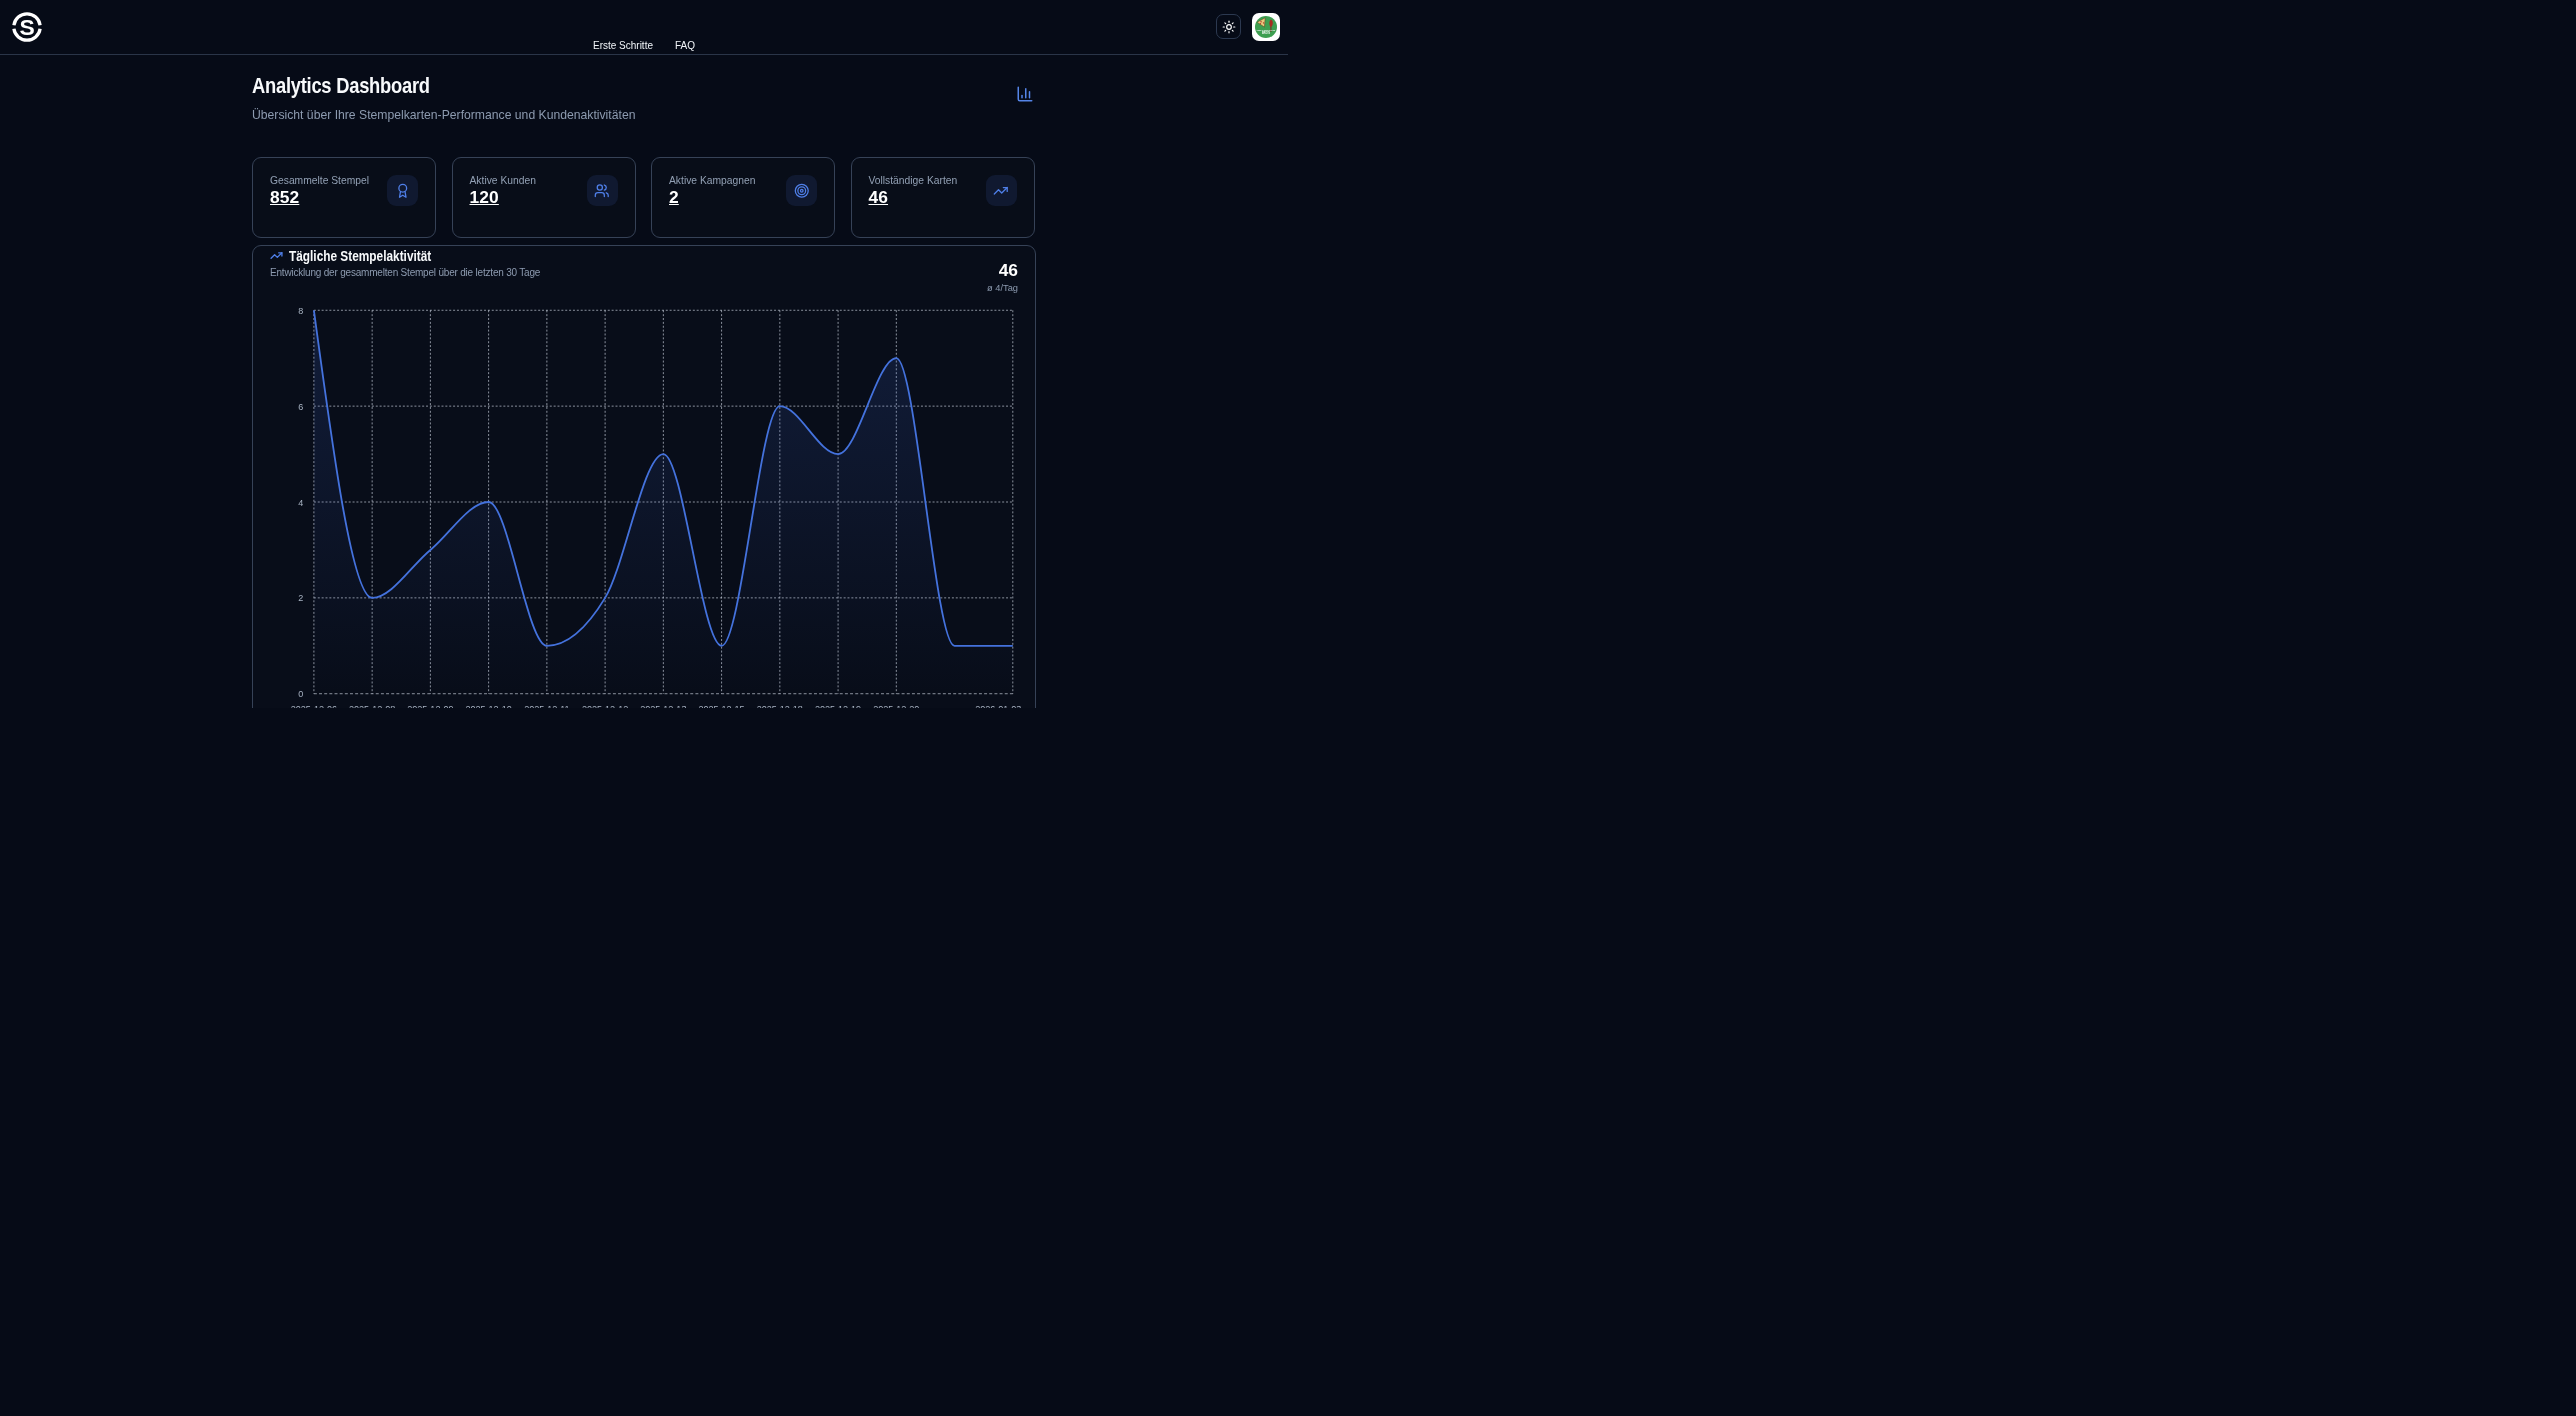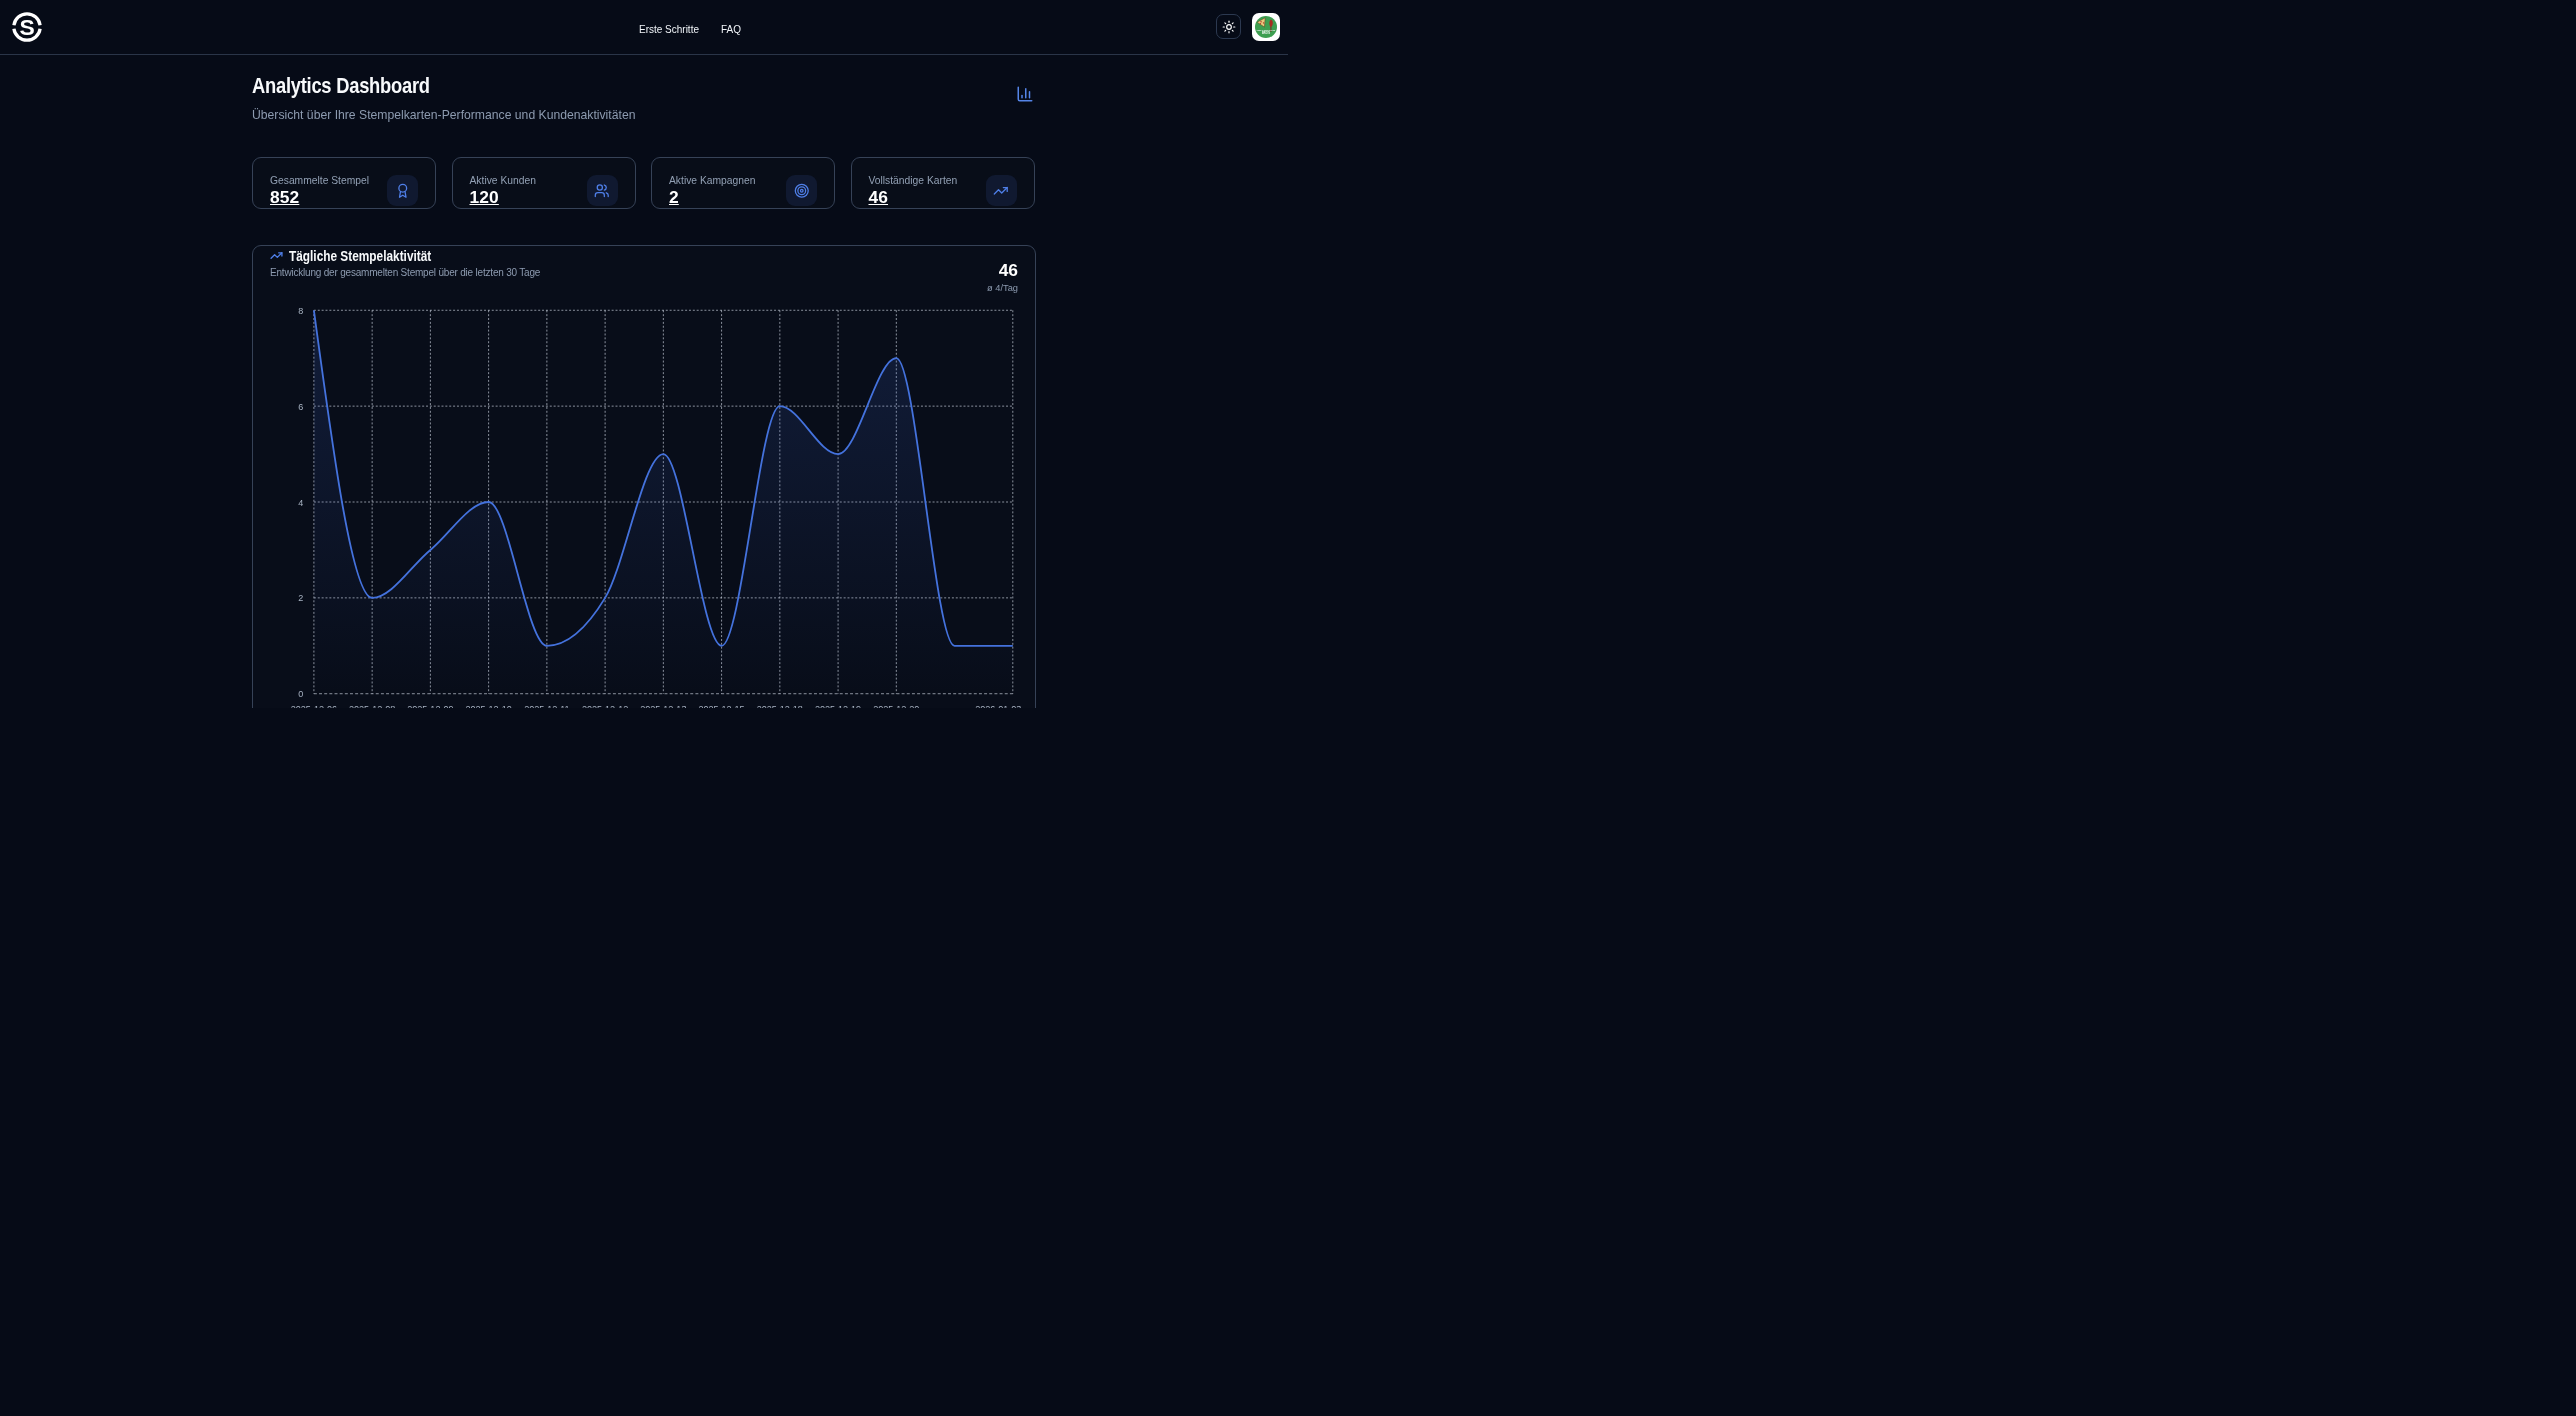--- a/index.html
+++ b/index.html
@@ -11,43 +11,43 @@
     color:#fff;
     position:relative;
   }
   .nav {
     position:absolute; top:0; left:0; width:1288px; height:55px;
     border-bottom:0.6px solid #2a3548;
     background:#060b17;
   }
   .logo { position:absolute; left:12.2px; top:12.2px; width:30px; height:30px; }
   .navlinks {
-    position:absolute; top:0; height:55px; left:0; width:1288px; padding-top:3.5px;
+    position:absolute; top:16px; height:55px; left:0; width:1288px; padding-top:3.5px;
     display:flex; align-items:center; justify-content:center; gap:22px;
-    font-size:10px; color:#f1f5f9;margin-left:46px;
+    font-size:10px; color:#f1f5f9;
   }
   .iconbtn {
     position:absolute; top:14px; left:1216px; width:25px; height:25px;
     border:1px solid #2c3950; border-radius:7px;
     display:flex; align-items:center; justify-content:center;
   }
   .avatar {
     position:absolute; top:13px; left:1252px; width:28px; height:28px;
     background:#fff; border-radius:7px;
     display:flex; align-items:center; justify-content:center;
     overflow:hidden;
   }
   .container { position:absolute; left:252px; top:55px; width:784px; }
   h1 { margin-top:18px; font-size:22px; font-weight:700; color:#f8fafc; letter-spacing:-0.3px;text-decoration:underline; }
   h1 span { display:inline-block; transform:scaleX(0.834); transform-origin:left center; white-space:nowrap; }
   .sub { font-size:12.2px; color:#8d9bb0; margin-top:9px; }
   .headicon { position:absolute; right:1.9px; top:30px; }
   .cards { position:absolute; top:102px; left:0; width:784px; display:flex; gap:15.5px; }
   .card {
-    width:184px; height:52px; border-radius:9px;
+    width:184px; height:81px; border-radius:9px;
     background:#080d18; border:0.6px solid #364257;
     position:relative; padding:17px;
   }
   .card .label { font-size:10.3px; color:#92a0b4; }
   .card .value { font-size:17.4px; font-weight:700; color:#fff; margin-top:1.3px; letter-spacing:0.1px;text-decoration:underline; }
   .card .ibox {
     position:absolute; right:17px; top:17px; width:31px; height:31px;
     background:#101930; border-radius:9px;
     display:flex; align-items:center; justify-content:center;
   }

